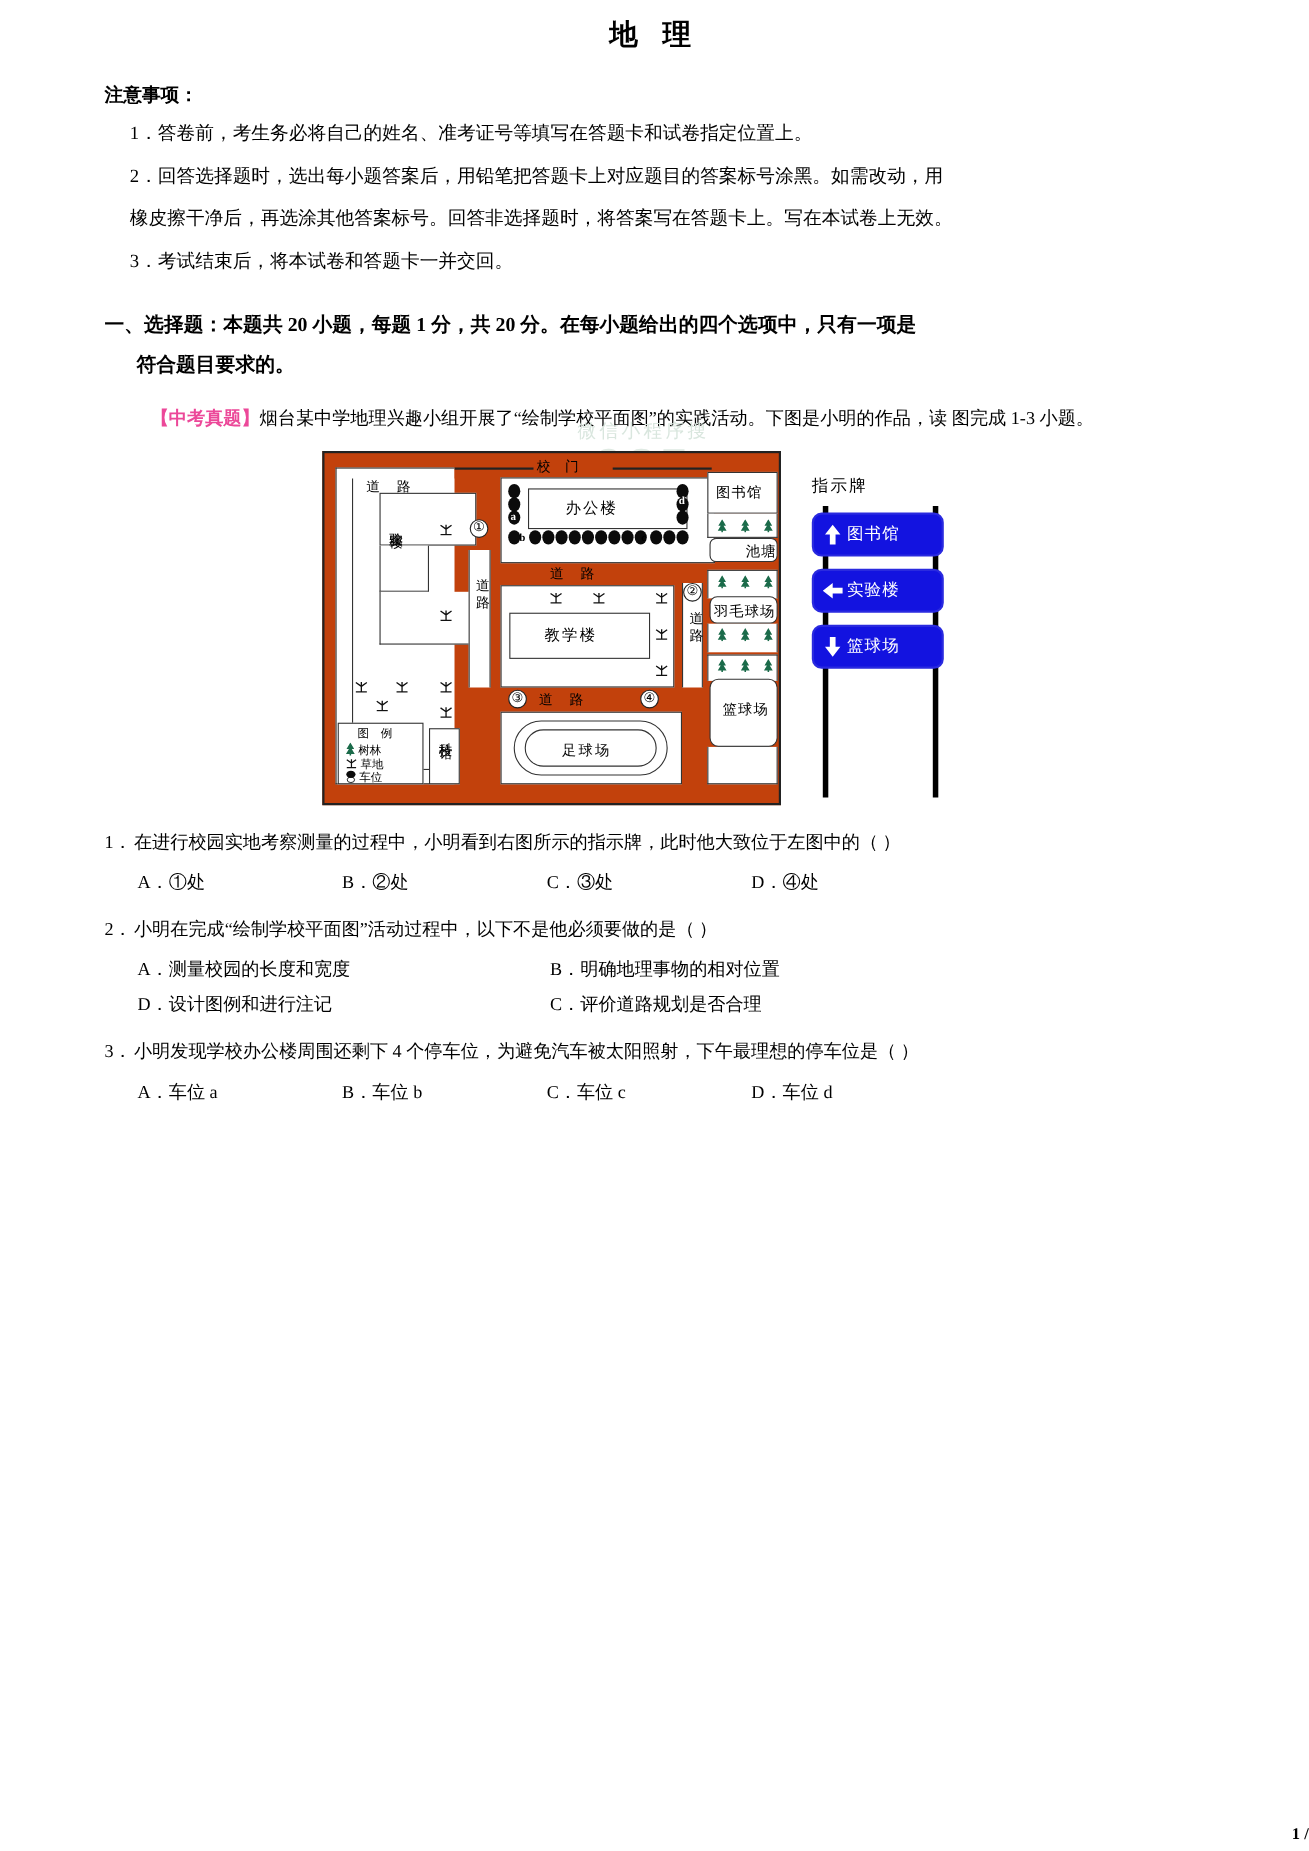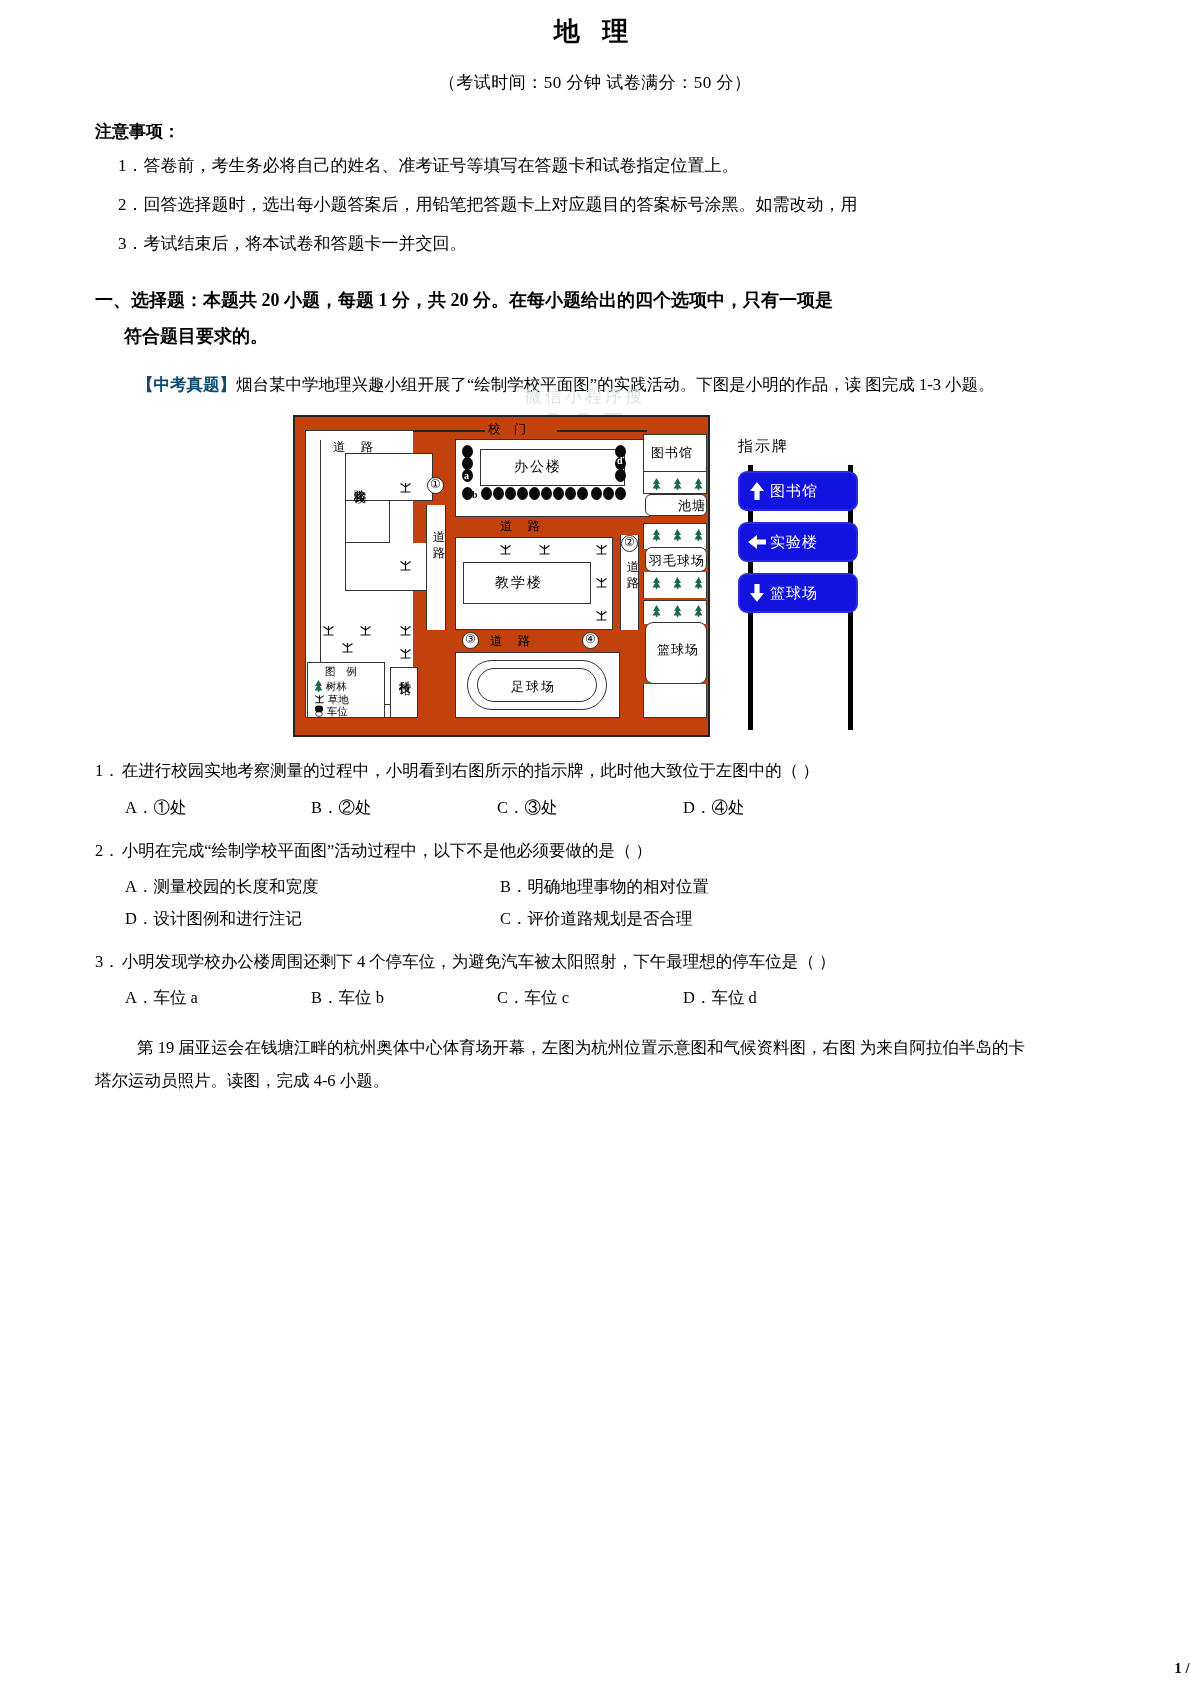--- a/index.html
+++ b/index.html
@@ -31,21 +31,21 @@
   .section-head{
     font-size:18px;font-weight:700;margin:22px 0 0 95px;
     width:925px;line-height:2.0;text-align:justify;
   }
   .section-head .indent2{display:block;margin-left:29px;}
   .passage{
     font-size:16.5px;line-height:2.0;margin:14px 0 0 95px;
     width:930px;text-align:justify;text-indent:0;
   }
   .passage .ind{margin-left:42px;}
-  .tag-real{color:#0c4a6e;font-weight:700;}
+  .tag-real{color:#ec4899;font-weight:700;}
   
   .figure-wrap{
     position:relative;width:964px;height:330px;margin-top:8px;
   }
   .watermark{
     position:absolute;left:470px;top:-24px;width:230px;height:80px;
     color:#d9e6de;font-size:17px;text-align:center;
     font-family:"Liberation Sans",sans-serif;pointer-events:none;
     letter-spacing:3px;
   }
@@ -120,25 +120,25 @@
     position:absolute;left:0;bottom:20px;width:1190px;text-align:right;
     font-size:15px;font-weight:700;padding-left:11px;
   }
 </style>
 </head>
 <body>
 
 <div class="page">
 
   <div class="doc-subject">地 理</div>
-  <div class="exam-meta">（考试时间：50 分钟    试卷满分：50 分）</div>
 
   <div class="notice-head">注意事项：</div>
   <div class="notice-item">1．答卷前，考生务必将自己的姓名、准考证号等填写在答题卡和试卷指定位置上。</div>
   <div class="notice-item">2．回答选择题时，选出每小题答案后，用铅笔把答题卡上对应题目的答案标号涂黑。如需改动，用</div>
+  <div class="notice-item wrap">橡皮擦干净后，再选涂其他答案标号。回答非选择题时，将答案写在答题卡上。写在本试卷上无效。</div>
   <div class="notice-item">3．考试结束后，将本试卷和答题卡一并交回。</div>
 
   <div class="section-head">
     <span>一、选择题：本题共 20 小题，每题 1 分，共 20 分。在每小题给出的四个选项中，只有一项是</span>
     <span class="indent2">符合题目要求的。</span>
   </div>
 
   <div class="passage">
     <span class="ind tag-real">【中考真题】</span><span>烟台某中学地理兴趣小组开展了“绘制学校平面图”的实践活动。下图是小明的作品，读</span>
     <span>图完成 1-3 小题。</span>
@@ -477,20 +477,16 @@
   <div class="q">
     <span class="qnum">3．</span><span>小明发现学校办公楼周围还剩下 4 个停车位，为避免汽车被太阳照射，下午最理想的停车位是（  ）</span>
   </div>
   <div class="opts four">
     <span>A．车位 a</span>
     <span>B．车位 b</span>
     <span>C．车位 c</span>
     <span>D．车位 d</span>
   </div>
 
-  <div class="passage" style="margin-top:22px;">
-    <span class="ind">第 19 届亚运会在钱塘江畔的杭州奥体中心体育场开幕，左图为杭州位置示意图和气候资料图，右图</span>
-    <span>为来自阿拉伯半岛的卡塔尔运动员照片。读图，完成 4-6 小题。</span>
-  </div>
 
   <div class="footer">1 / 8</div>
 
 </div>
 
 </body></html>

